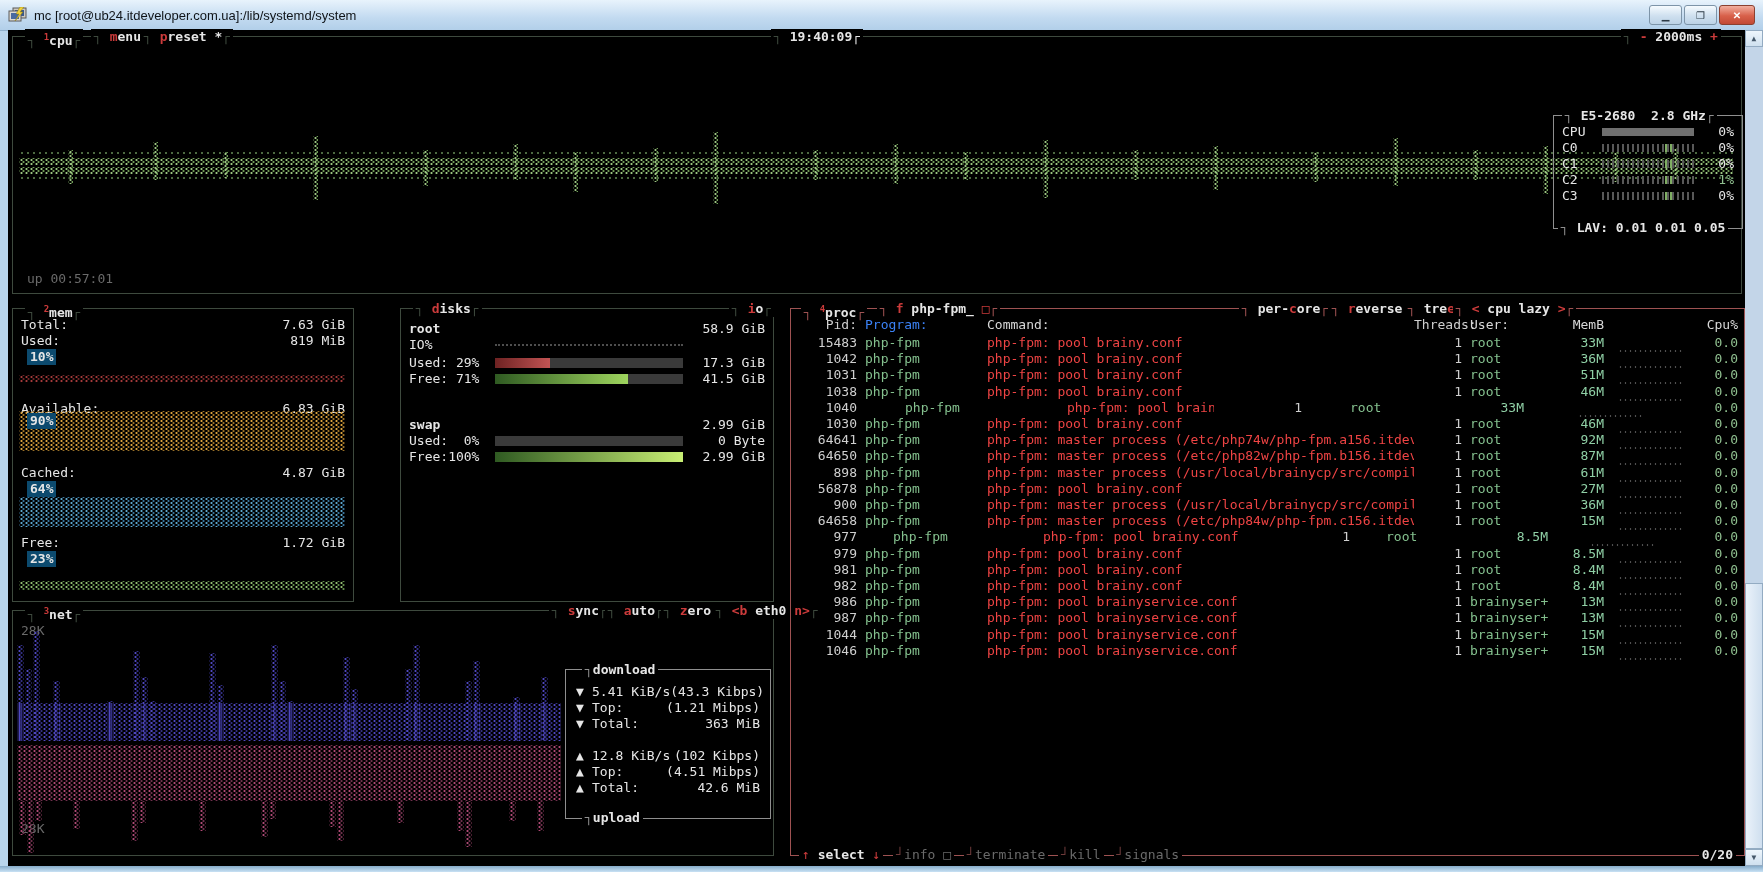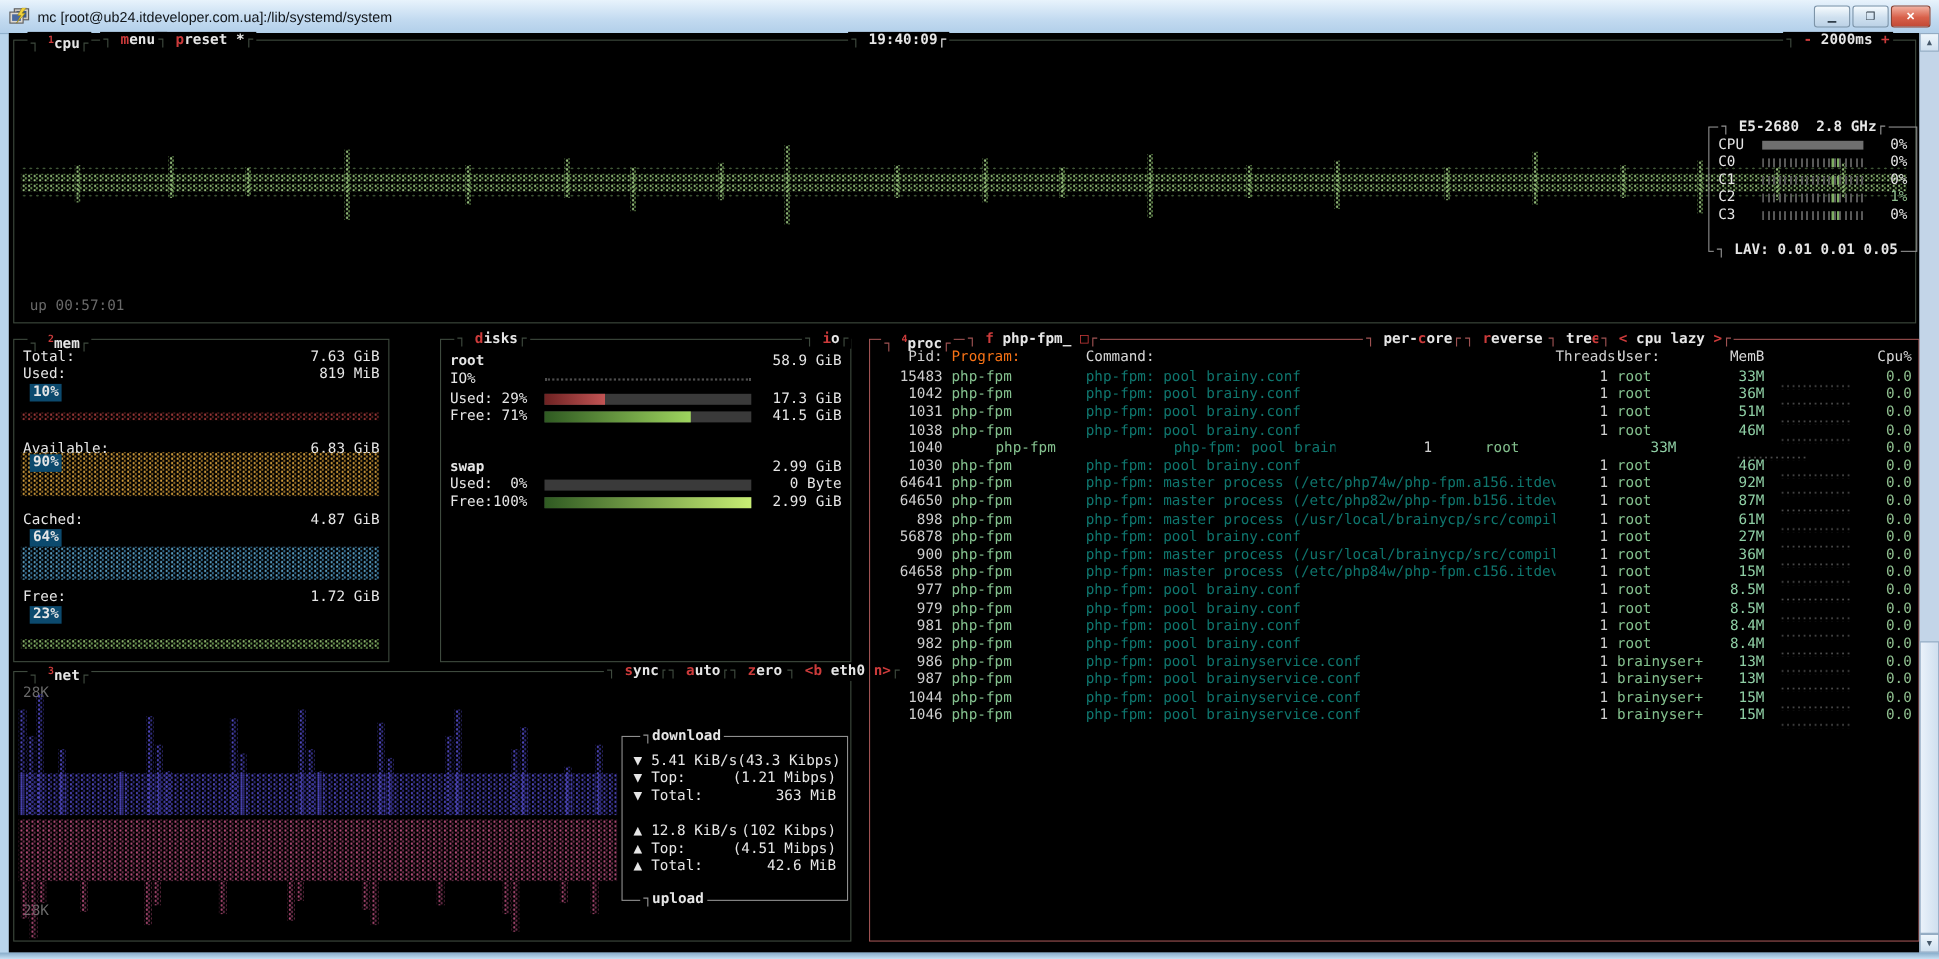--- a/index.html
+++ b/index.html
@@ -71,21 +71,21 @@
   
   .npanel{border:1px solid #8f8f8f;background:#000;}
   .npanel .tab{--bc:#8f8f8f;font-weight:bold;}
   .nrow{position:absolute;left:10px;right:10px;display:grid;grid-template-columns:16px 1fr auto;white-space:nowrap;}
   
   .phead,.prow{position:absolute;left:6px;right:6px;display:grid;height:16px;align-items:center;white-space:nowrap;
     grid-template-columns:60px 116px 1fr 48px 92px 50px 86px 48px;}
   .phead{color:#d8d8d8;font-weight:normal;}
   .c-pid{text-align:right;color:#cfcfcf;}
   .c-prog{padding-left:8px;color:#84c08e;}
-  .c-cmd{padding-left:14px;color:#0f766e;overflow:hidden;}
+  .c-cmd{padding-left:14px;color:#ef4444;overflow:hidden;}
   .c-thr{text-align:right;color:#cfcfcf;}
   .c-user{padding-left:8px;color:#84c08e;}
   .c-mem{text-align:right;color:#8fcfa5;}
   .c-spark{position:relative;}
   .c-spark i{position:absolute;right:8px;top:6px;width:64px;height:5px;display:block;
     background-image:radial-gradient(#4f4f4f .9px,transparent 1.2px);background-size:5px 4px;}
   .c-cpu{text-align:right;color:#8fbf8f;}
   .pfooter{position:absolute;left:8px;right:8px;display:flex;align-items:center;gap:10px;background:transparent;}
   .pfooter .seg{background:#000;padding:0 3px;}
   .pfooter .dimseg::before{content:"┘";color:#6e3a3a;}
@@ -418,21 +418,21 @@
         <span></span><span class="hot">r</span><span>everse</span></span>
       <span class="tab" style="--bc:#9e5252;left:614px;">
         <span>tre</span><span class="hot">e</span><span></span></span>
       <span class="tab" style="--bc:#9e5252;left:662px;">
         <span class="hot">&lt;</span>
         <span>cpu lazy</span>
         <span class="hot">&gt;</span></span>
 
       <div class="phead" style="top:8px;">
         <span class="c-pid">Pid:</span>
-        <span class="c-prog" style="color:#f97316">Program:</span>
+        <span class="c-prog" style="color:#3b82f6">Program:</span>
         <span class="c-cmd" style="color:#d8d8d8">Command:</span>
         <span class="c-thr">Threads:</span>
         <span class="c-user" style="color:#d8d8d8">User:</span>
         <span class="c-mem" style="color:#d8d8d8">MemB</span>
         <span class="c-spark"></span>
         <span class="c-cpu" style="color:#d8d8d8">Cpu%</span>
       </div>
       <div id="process-list">
           <div class="prow" style="top: 26px;">
             <span class="c-pid">15483</span>
@@ -571,21 +571,21 @@
             <span class="c-prog">php-fpm</span>
             <span class="c-cmd">php-fpm: master process (/etc/php84w/php-fpm.c156.itdeve</span>
             <span class="c-thr">1</span>
             <span class="c-user">root</span>
             <span class="c-mem">15M</span>
             <span class="c-spark">
               <i></i>
             </span>
             <span class="c-cpu">0.0</span>
           </div>
-          <div class="prow" style="top: 220.4px;">
+          <div class="prow" style="top: 220.4px; gap: 28px;">
             <span class="c-pid">977</span>
             <span class="c-prog">php-fpm</span>
             <span class="c-cmd">php-fpm: pool brainy.conf</span>
             <span class="c-thr">1</span>
             <span class="c-user">root</span>
             <span class="c-mem">8.5M</span>
             <span class="c-spark">
               <i></i>
             </span>
             <span class="c-cpu">0.0</span>
@@ -669,20 +669,31 @@
             <span class="c-thr">1</span>
             <span class="c-user">brainyser+</span>
             <span class="c-mem">15M</span>
             <span class="c-spark">
               <i></i>
             </span>
             <span class="c-cpu">0.0</span>
           </div>
         </div>
 
+      <div class="pfooter" style="bottom:-8px;">
+        <span class="seg">
+          <span class="hot">↑</span>
+          <span class="bold">select</span>
+          <span class="hot">↓</span></span>
+        <span class="seg dimseg dim">info □</span>
+        <span class="seg dimseg dim">terminate</span>
+        <span class="seg dimseg dim">kill</span>
+        <span class="seg dimseg dim">signals</span>
+        <span class="seg bold" style="margin-left:auto;">0/20</span>
+      </div>
     </div>
   </div>
 
   <div class="scrollbar">
     <div class="sb-btn" style="top:0;">
         <span>▲</span>
       </div>
     <div class="sb-thumb" style="top:553px;height:266px;"></div>
     <div class="sb-btn" style="bottom:0;">
         <span>▼</span>

